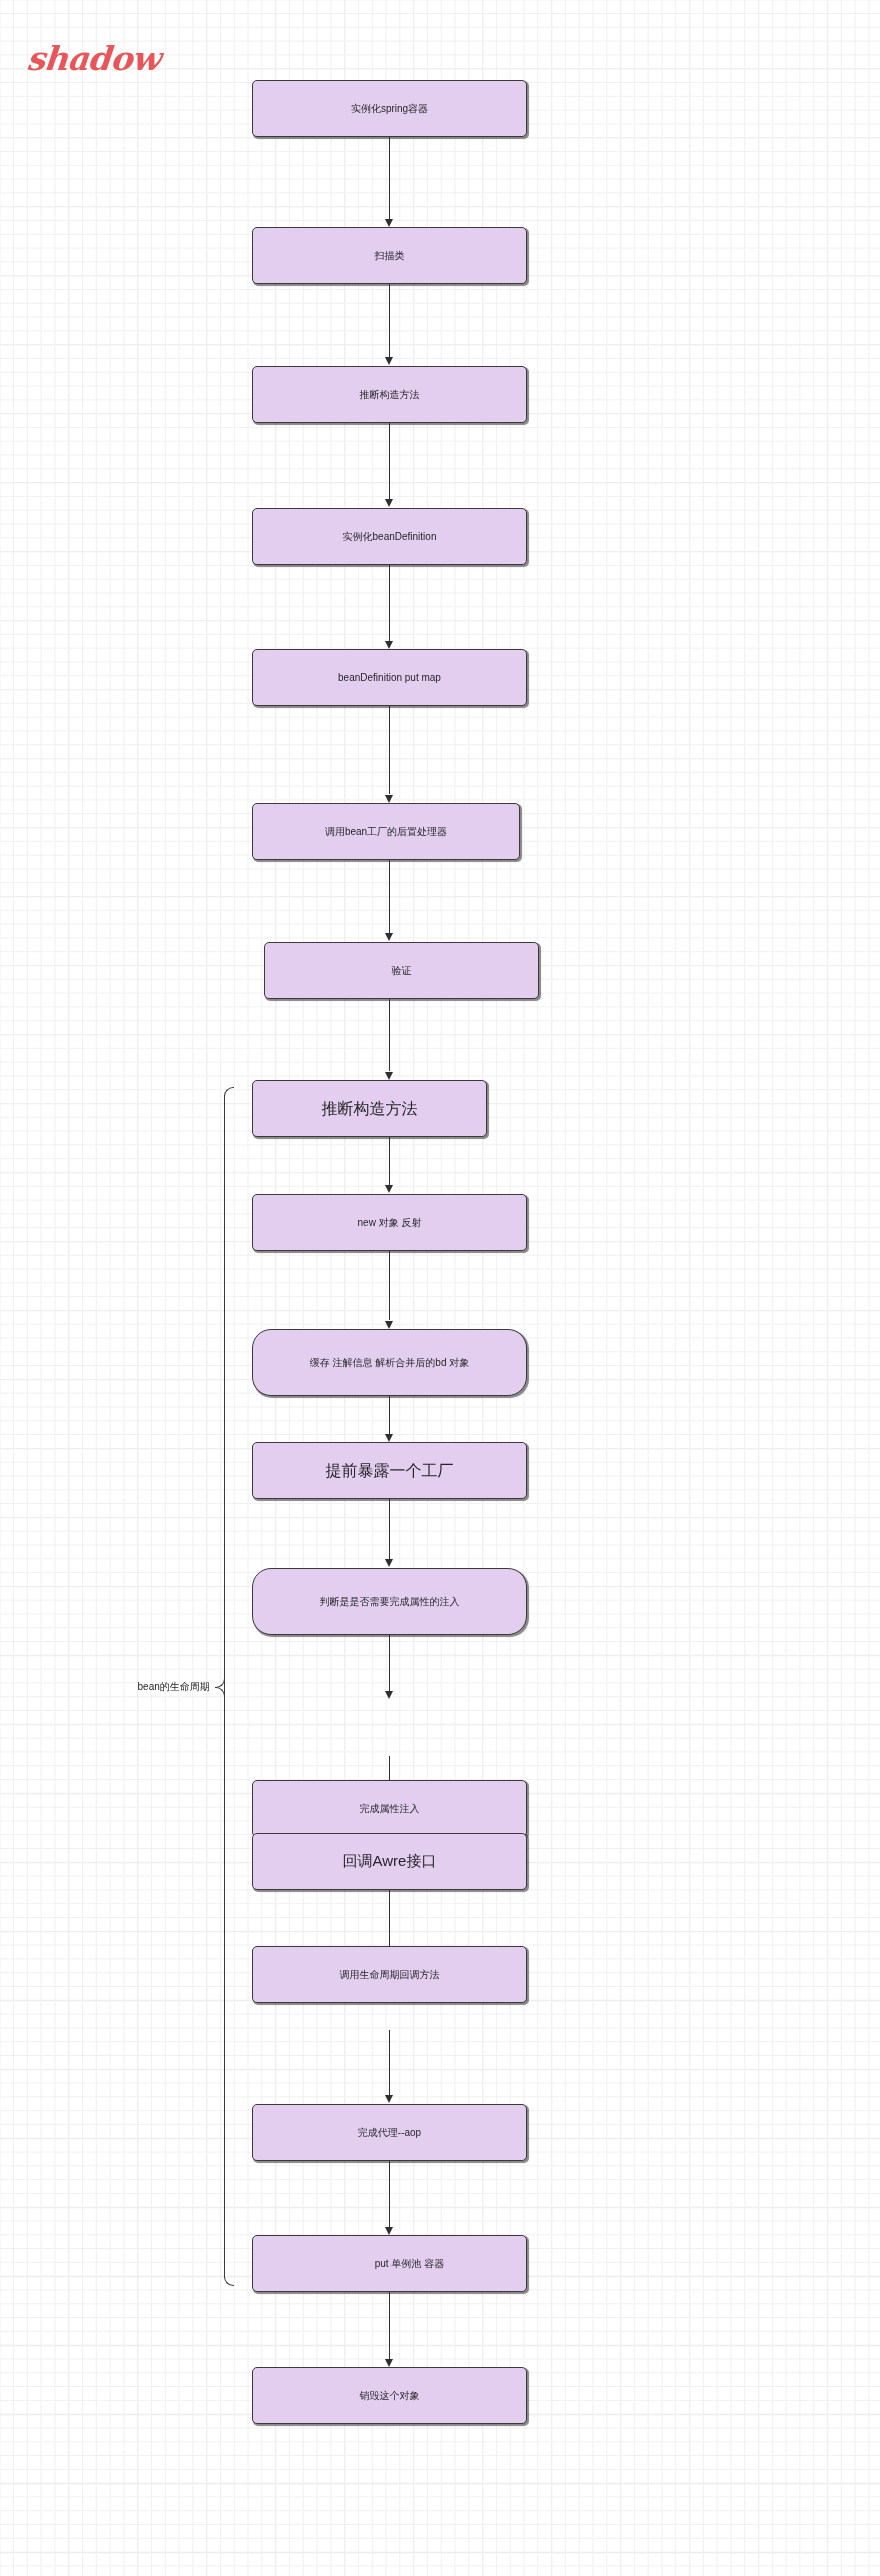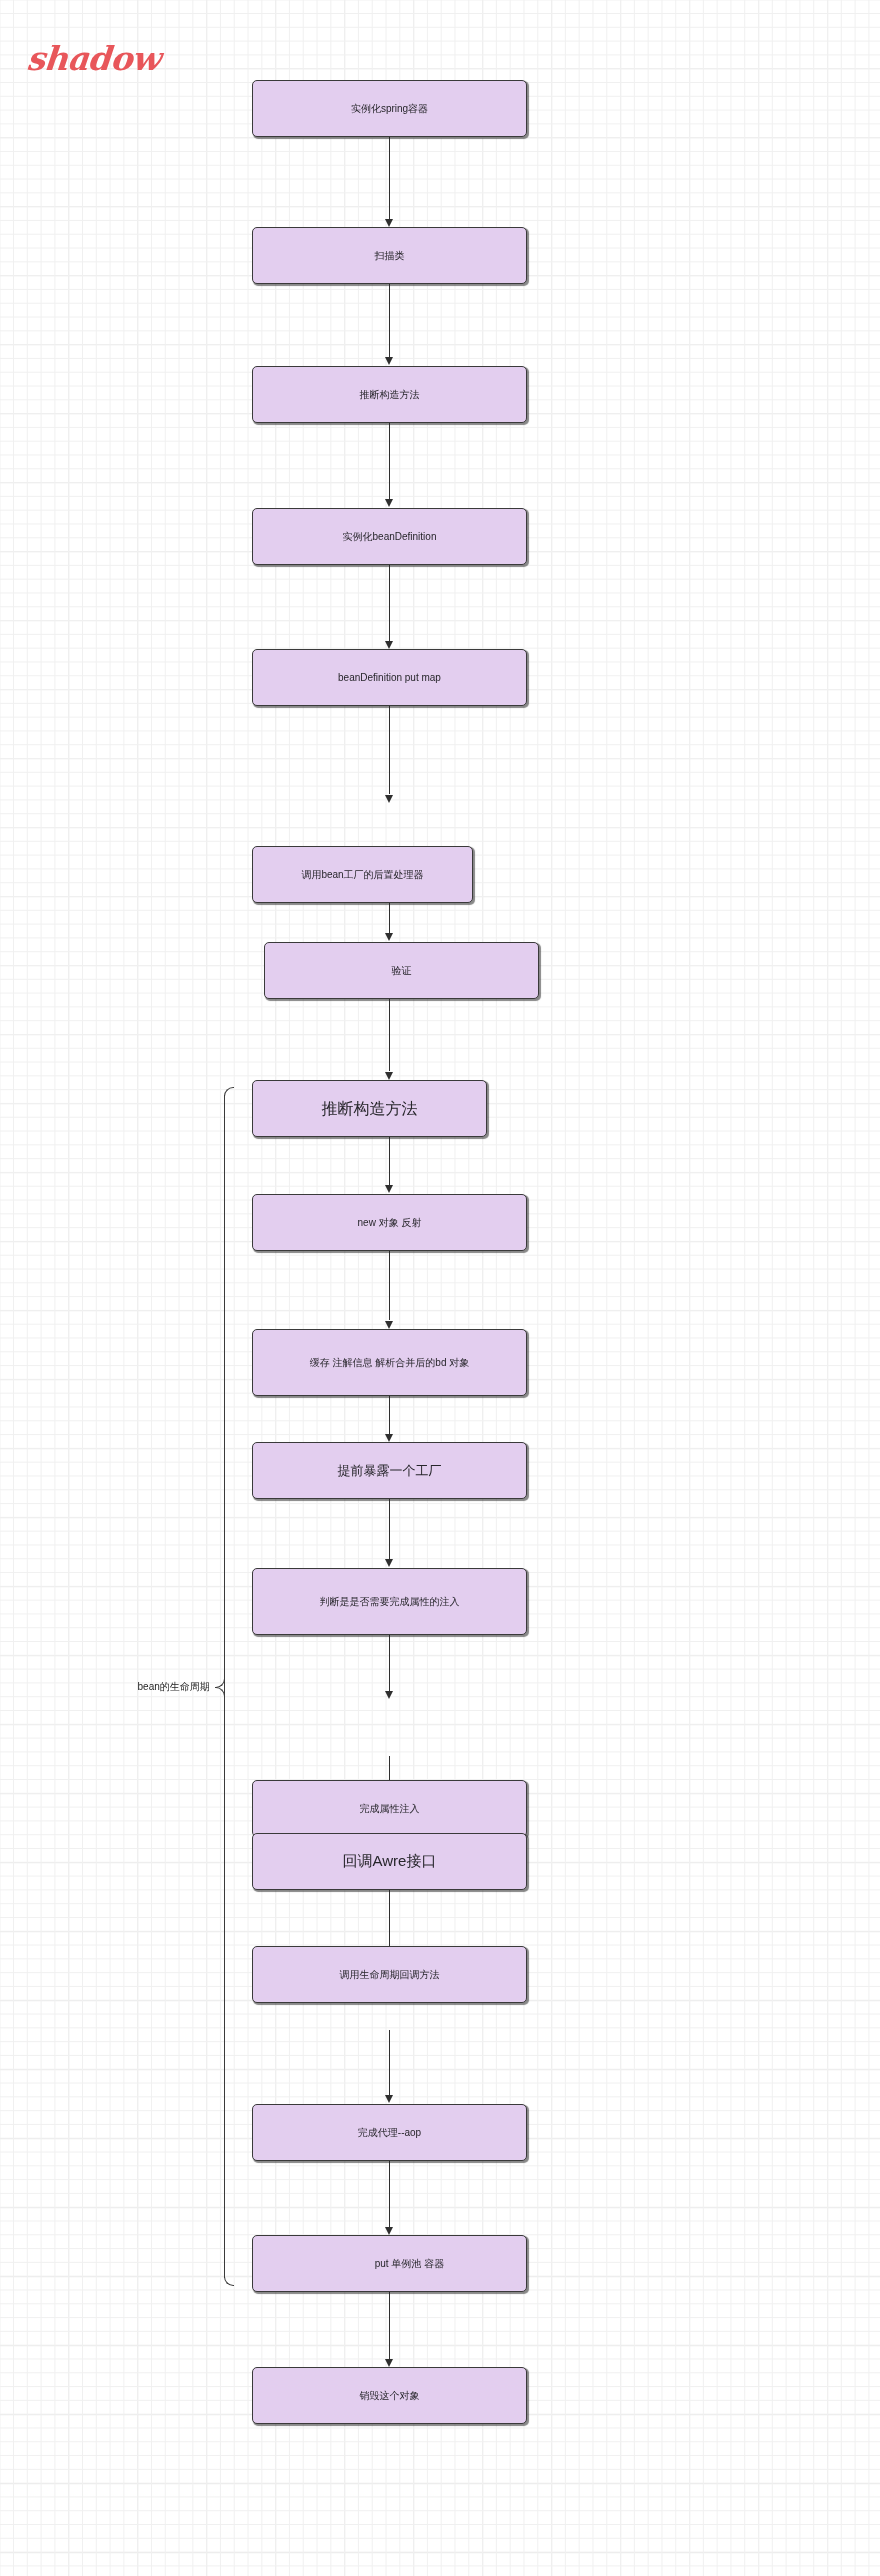--- a/index.html
+++ b/index.html
@@ -56,21 +56,21 @@
     display: flex;
     align-items: center;
     justify-content: center;
     text-align: center;
     color: #27262b;
     font-size: 9.6px;
     line-height: 1.35;
     padding: 1.7px 4.2px;
   }
   .node.h1 { height: 28px; }
-  .node.h2 { height: 33px; }
+  .node.h2 { height: 33px; border-radius: 19px; }
 
   
   .arrow {
     position: absolute;
     left: 194px;
     width: 1.3px;
     background: #2f2f2f;
   }
   .arrowhead {
     position: absolute;
@@ -187,26 +187,26 @@
       <div class="arrowhead" style="left: 385px; top: 2227px;"></div>
       <div class="arrow" style="left: 389px; top: 2292px; height: 67px;"></div>
       <div class="arrowhead" style="left: 385px; top: 2359px;"></div>
     </div>
   <div id="nodes-layer">
       <div class="node h1" style="left: 252px; top: 80px; width: 275px; height: 57px; font-size: 10px;">实例化spring容器</div>
       <div class="node h1" style="left: 252px; top: 227px; width: 275px; height: 57px; font-size: 10px;">扫描类</div>
       <div class="node h1" style="left: 252px; top: 366px; width: 275px; height: 57px; font-size: 10px;">推断构造方法</div>
       <div class="node h1" style="left: 252px; top: 508px; width: 275px; height: 57px; font-size: 10px;">实例化beanDefinition</div>
       <div class="node h1" style="left: 252px; top: 649px; width: 275px; height: 57px; font-size: 10px;">beanDefinition put map</div>
-      <div class="node h1" style="left: 252px; top: 846px; width: 221px; height: 57px; font-size: 10px;">调用bean工厂的后置处理器</div>
+      <div class="node h1" style="left: 252px; top: 803px; width: 268px; height: 57px; font-size: 10px;">调用bean工厂的后置处理器</div>
       <div class="node h1" style="left: 252px; top: 942px; width: 275px; height: 57px; font-size: 10px; margin-left: 12px;">验证</div>
       <div class="node h1" style="left: 252px; top: 1080px; width: 235px; height: 57px; font-size: 16px;">推断构造方法</div>
       <div class="node h1" style="left: 252px; top: 1194px; width: 275px; height: 57px; font-size: 10px;">new 对象 反射</div>
       <div class="node h2" style="left: 252px; top: 1329px; width: 275px; height: 67px; font-size: 10px;">缓存 注解信息 解析合并后的bd 对象</div>
-      <div class="node h1" style="left: 252px; top: 1442px; width: 275px; height: 57px; font-size: 13px;">提前暴露一个工厂</div>
+      <div class="node h1" style="left: 252px; top: 1442px; width: 275px; height: 57px; font-size: 16px;">提前暴露一个工厂</div>
       <div class="node h2" style="left: 252px; top: 1568px; width: 275px; height: 67px; font-size: 10px;">判断是是否需要完成属性的注入</div>
       <div class="node h1" style="left: 252px; top: 1780px; width: 275px; height: 57px; font-size: 10px;">完成属性注入</div>
       <div class="node h1" style="left: 252px; top: 1833px; width: 275px; height: 57px; font-size: 15px;">回调Awre接口</div>
       <div class="node h1" style="left: 252px; top: 1946px; width: 275px; height: 57px; font-size: 10px;">调用生命周期回调方法</div>
       <div class="node h1" style="left: 252px; top: 2104px; width: 275px; height: 57px; font-size: 10px;">完成代理--aop</div>
       <div class="node h1" style="left: 252px; top: 2235px; width: 275px; height: 57px; font-size: 10px; padding-left: 44px;">put 单例池 容器</div>
       <div class="node h1" style="left: 252px; top: 2367px; width: 275px; height: 57px; font-size: 10px;">销毁这个对象</div>
     </div>
   <div id="brace-layer">
       <div class="brace" style="left: 214px; top: 1087px; height: 1199px; width: 18.4px;">

